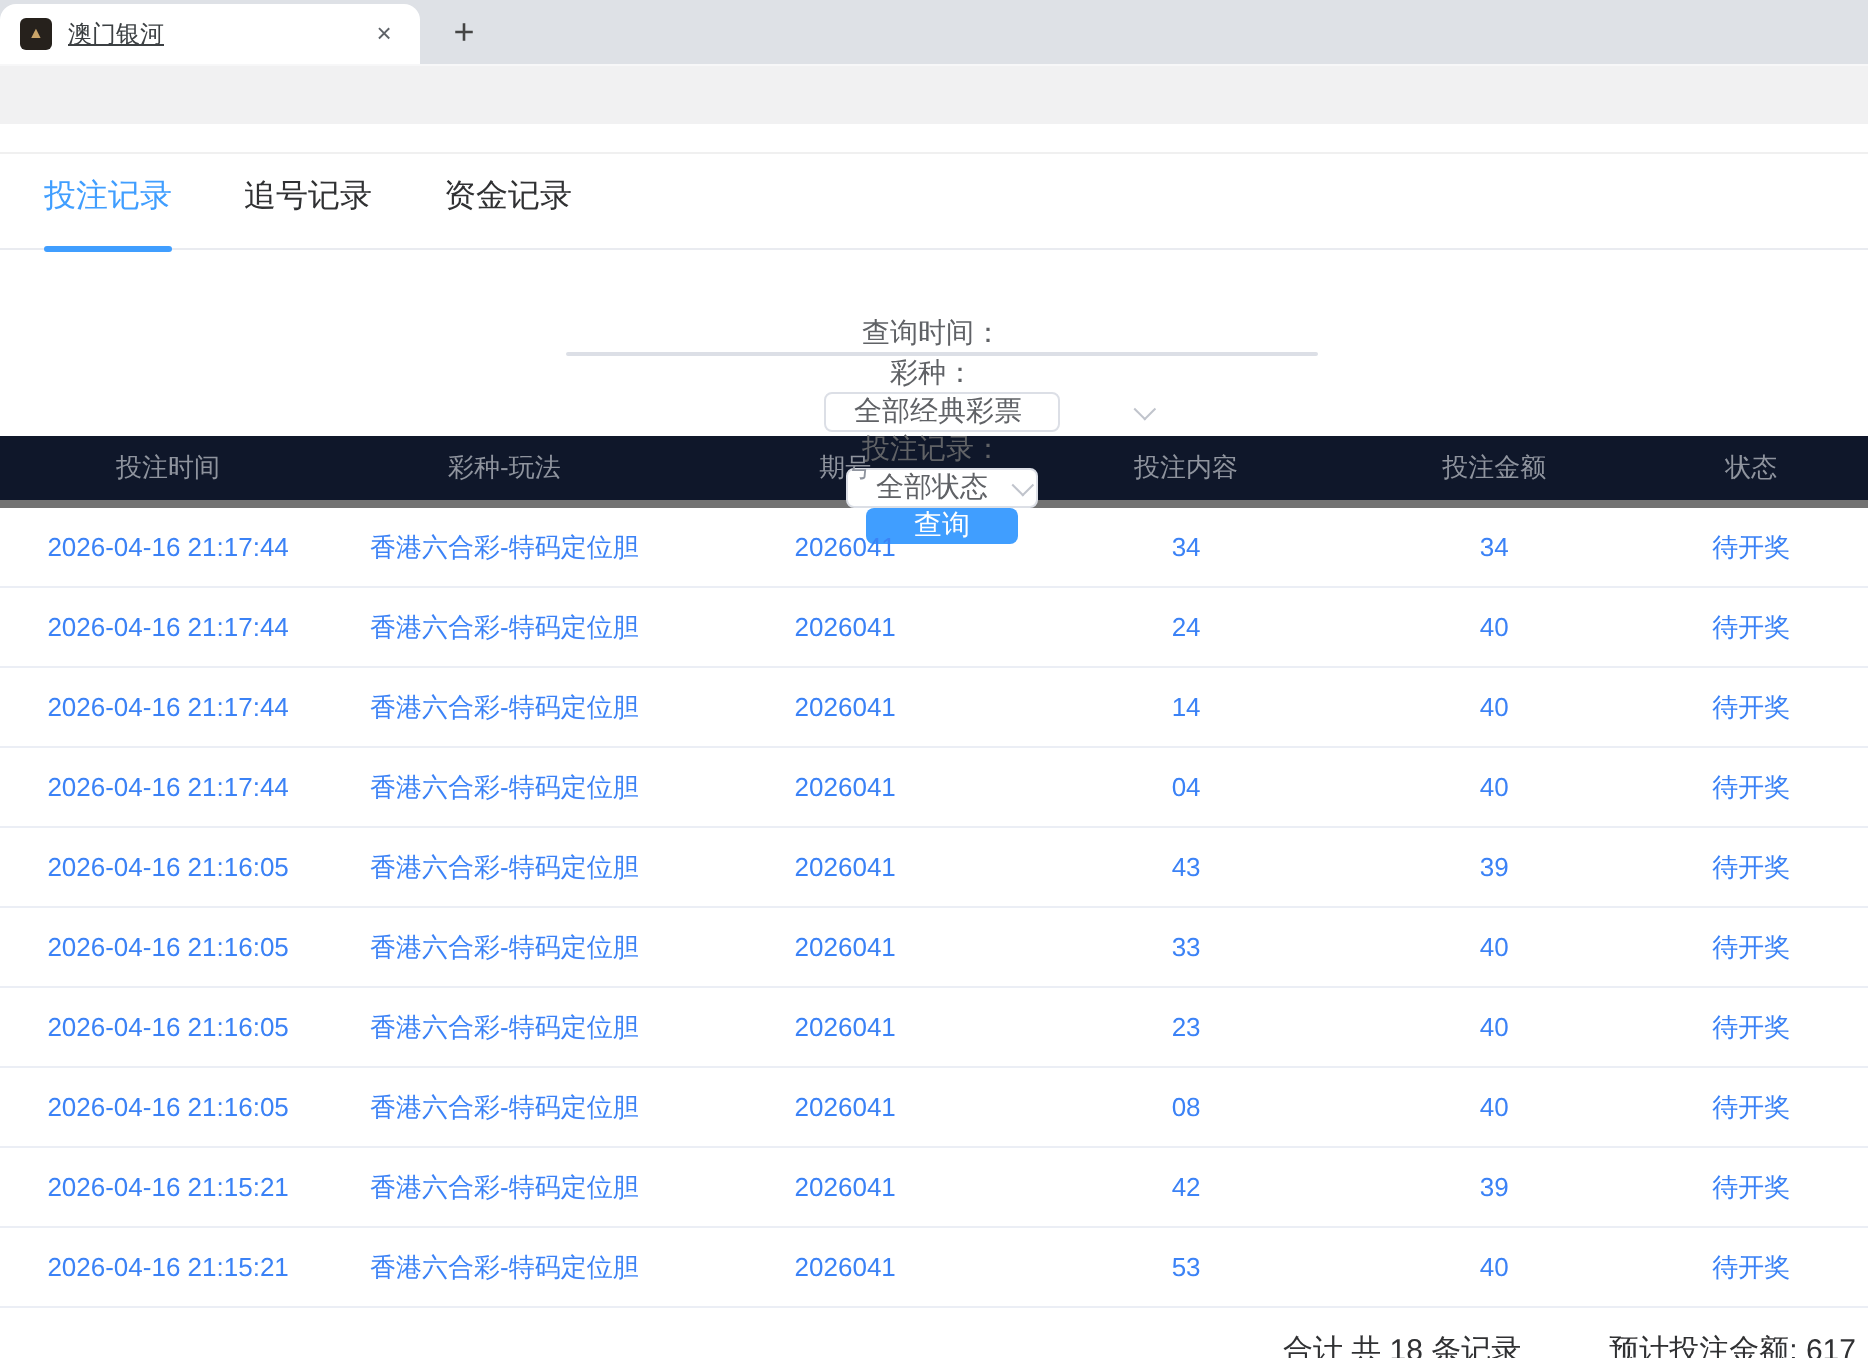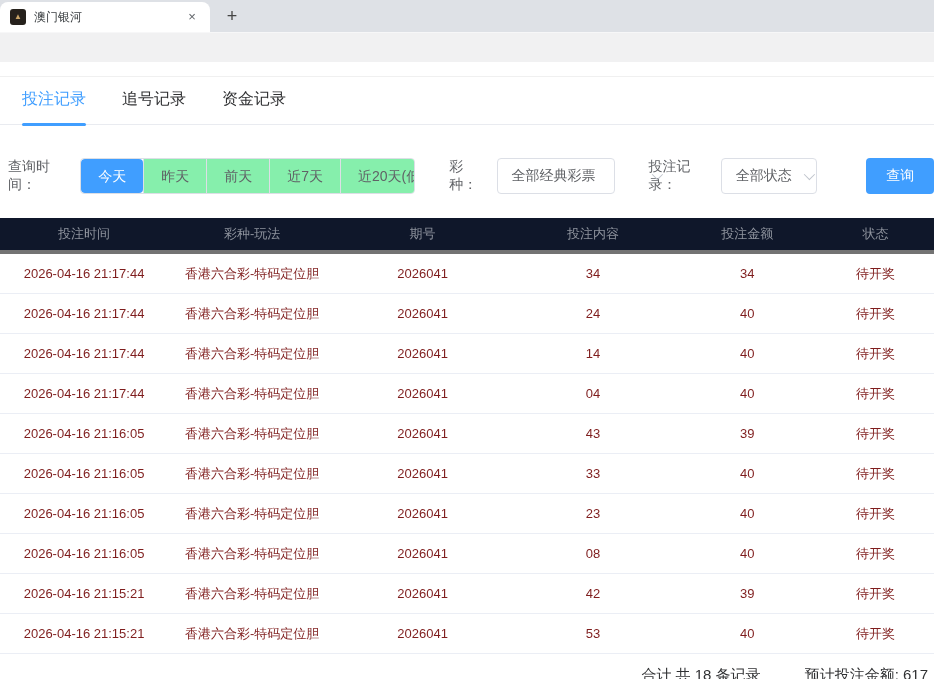--- a/index.html
+++ b/index.html
@@ -18,21 +18,21 @@
     border-radius:8px 8px 0 0; display:flex; align-items:center;
     padding:0 10px; gap:8px; margin-left:0;
   }
   .favicon {
     width:16px; height:16px; background:#26211c; border-radius:3px;
     display:flex; align-items:center; justify-content:center; flex:none;
   }
   .favicon span { color:#c9a468; font-size:8px; line-height:1; }
   .tab-title {
     font-size:12px; color:#3c4043; flex:1; white-space:nowrap;
-    overflow:hidden; text-overflow:ellipsis;
+    overflow:hidden; text-overflow:ellipsis;text-decoration:underline;
   }
   .tab-close {
     font-size:13px; color:#5f6368; width:16px; height:16px; line-height:16px;
     text-align:center; border-radius:50%; flex:none; cursor:pointer;
   }
   .new-tab {
     width:28px; height:28px; margin-left:8px; margin-bottom:2px;
     font-size:18px; color:#444; display:flex; align-items:center;
     justify-content:center; border-radius:50%; cursor:pointer;
   }
@@ -53,21 +53,21 @@
     position:relative; cursor:pointer; line-height:25px;
   }
   .nav-tab.active { color:#409eff; }
   .nav-tab.active::after {
     content:""; position:absolute; left:0; right:0; bottom:-2px;
     height:3px; border-radius:3px; background:#409eff;
   }
 
   .filters {
     display:flex; align-items:center; margin:33px 0 0 8px; height:36px;
-    font-size:14px; color:#606266;
+    font-size:14px; color:#606266;flex-direction:column;
   }
   .filter-label { margin-right:10px; }
   .btn-group {
     display:flex; border:1px solid #dcdfe6; border-radius:4px;
     height:36px; overflow:hidden;
   }
   .btn-group .opt {
     padding:0 17px; line-height:34px; font-size:14px; color:#606266;
     border-left:1px solid #dcdfe6; cursor:pointer; background:#86efac;
     white-space:nowrap;
@@ -99,21 +99,21 @@
   }
 
   
   .table { margin-top:24px; width:934px; font-size:13px; }
   .thead {
     display:flex; height:36px; align-items:center; background:#0f172a;
     color:#8f949e; border-bottom:4px solid #737373;
   }
   .trow {
     display:flex; height:40px; align-items:center; background:#fff;
-    color:#7f1d1d; border-bottom:1px solid #ebeef5;
+    color:#3b82f6; border-bottom:1px solid #ebeef5;
   }
   .tcell { text-align:center; white-space:nowrap; overflow:hidden; }
   .c0 { width:18%; }   .c1 { width:18%; }  .c2 { width:18.5%; }
   .c3 { width:18%; }   .c4 { width:15%; }  .c5 { width:12.5%; }
 
   .tfoot {
     display:flex; justify-content:flex-end; align-items:center;
     gap:44px; padding:12px 6px 0 0; font-size:15px; color:#303133;
   }
 </style>

